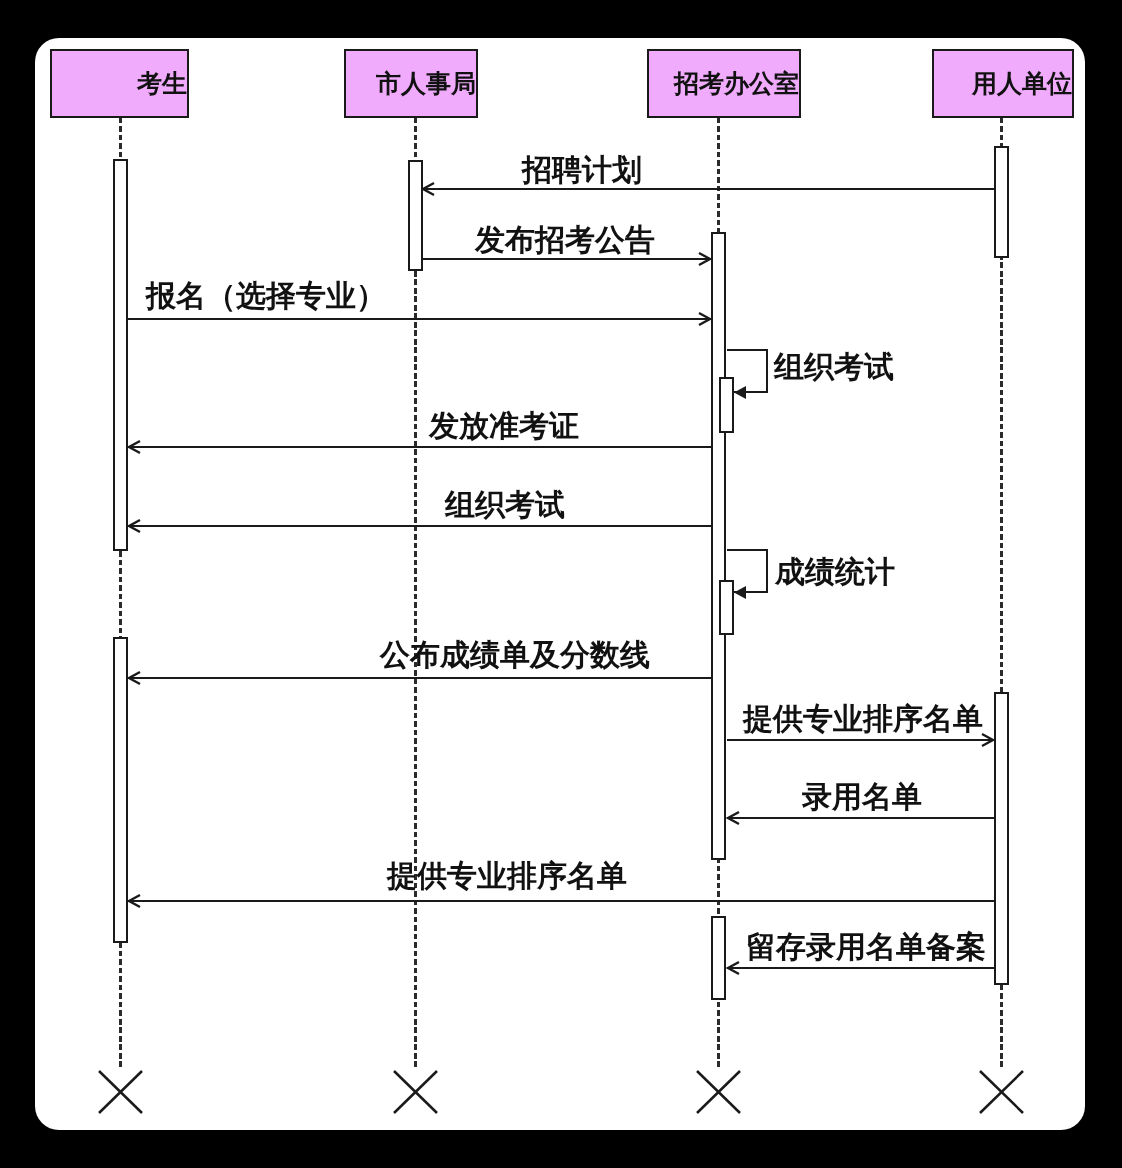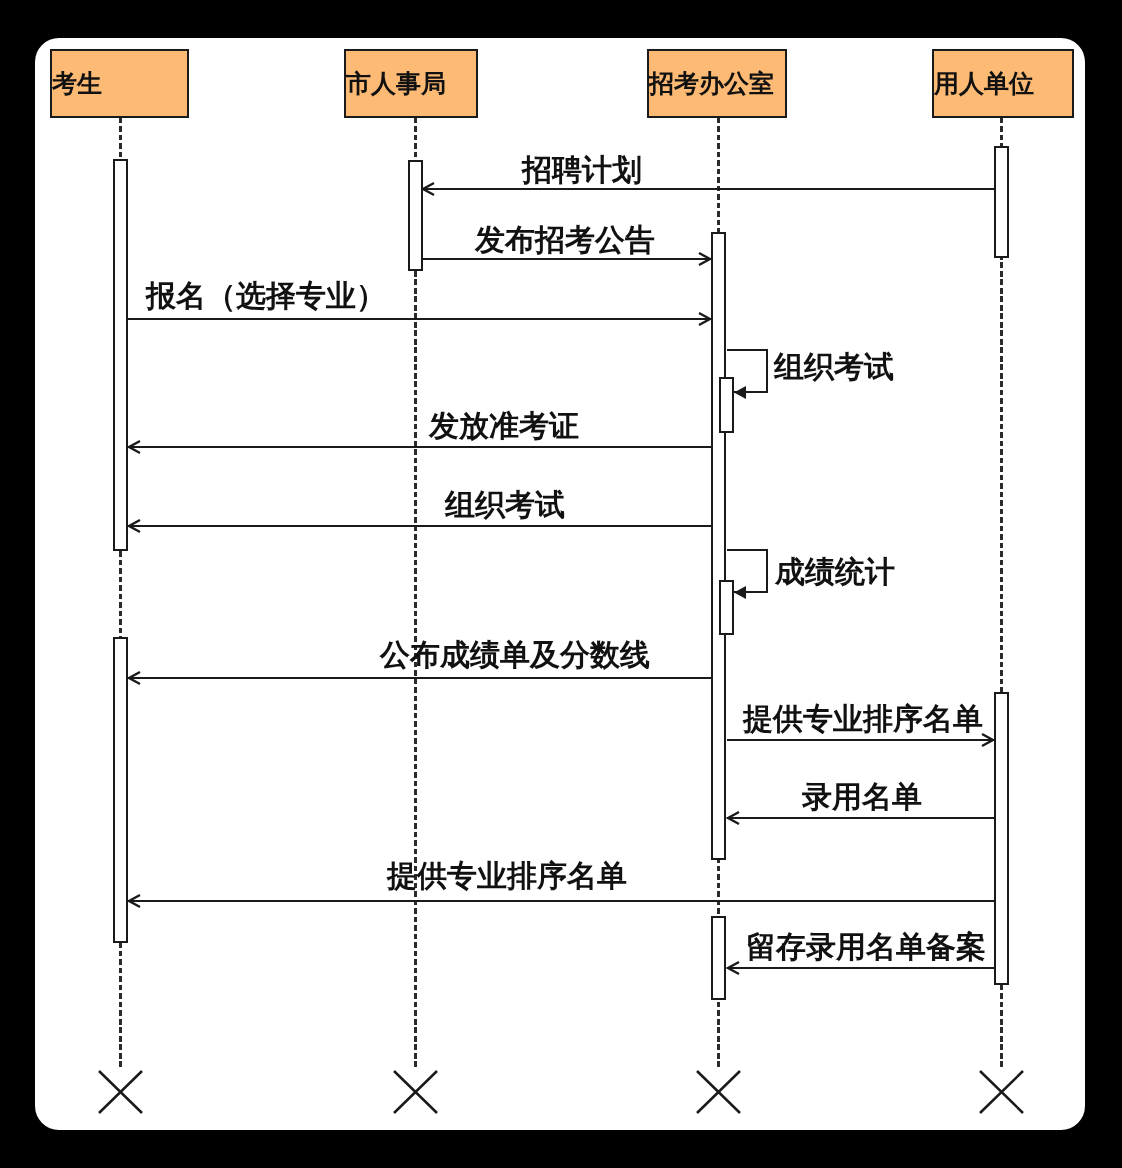--- a/index.html
+++ b/index.html
@@ -1,21 +1,21 @@
 <!DOCTYPE html>
 <html><head>
 <meta charset="utf-8">
 <style>
   html,body{margin:0;padding:0;background:#000;}
   .stage{position:relative;width:1122px;height:1168px;background:#000;overflow:hidden;
          font-family:"Liberation Sans",sans-serif;color:#111;}
   .canvas{position:absolute;left:35px;top:38px;width:1050px;height:1092px;
           background:#fff;border-radius:24px;}
-  .actor{position:absolute;top:49px;height:69px;background:#fdba74;border:2.5px solid #1a1a1a;
-         box-sizing:border-box;display:flex;align-items:center;justify-content:flex-start;
+  .actor{position:absolute;top:49px;height:69px;background:#f0abfc;border:2.5px solid #1a1a1a;
+         box-sizing:border-box;display:flex;align-items:center;justify-content:flex-end;
          font-size:25px;font-weight:bold;z-index:6;}
   .lifeline{position:absolute;width:2.5px;top:118px;height:952px;z-index:1;
             background:repeating-linear-gradient(to bottom,#2b2b2b 0 5.5px,transparent 5.5px 8.5px);}
   .bar{position:absolute;width:15px;background:#fff;border:2px solid #1a1a1a;
        box-sizing:border-box;z-index:4;}
   .bar.nested{z-index:5;}
   .mline{position:absolute;height:2px;background:#1a1a1a;z-index:3;}
   .loop{position:absolute;border:2px solid #1a1a1a;border-left:none;box-sizing:border-box;z-index:2;}
   .head{position:absolute;z-index:6;}
   .mlabel{position:absolute;font-size:30px;font-weight:bold;line-height:26px;white-space:nowrap;
@@ -33,21 +33,21 @@
   <div class="lifeline" style="left:414px"></div>
   <div class="lifeline" style="left:717px"></div>
   <div class="lifeline" style="left:1000px"></div>
 
   <div class="actor" style="left:50px;width:139px">
       <span>考生</span>
     </div>
   <div class="actor" style="left:344px;width:134px">
       <span>市人事局</span>
     </div>
-  <div class="actor" style="left:647px;width:140px">
+  <div class="actor" style="left:647px;width:154px">
       <span>招考办公室</span>
     </div>
   <div class="actor" style="left:932px;width:142px">
       <span>用人单位</span>
     </div>
 
   <div class="loop" style="left:727px;top:349px;width:41px;height:44px"></div>
   <div class="loop" style="left:727px;top:549px;width:41px;height:44px"></div>
 
   <div class="mline" style="left:422px;top:188px;width:580px"></div>

